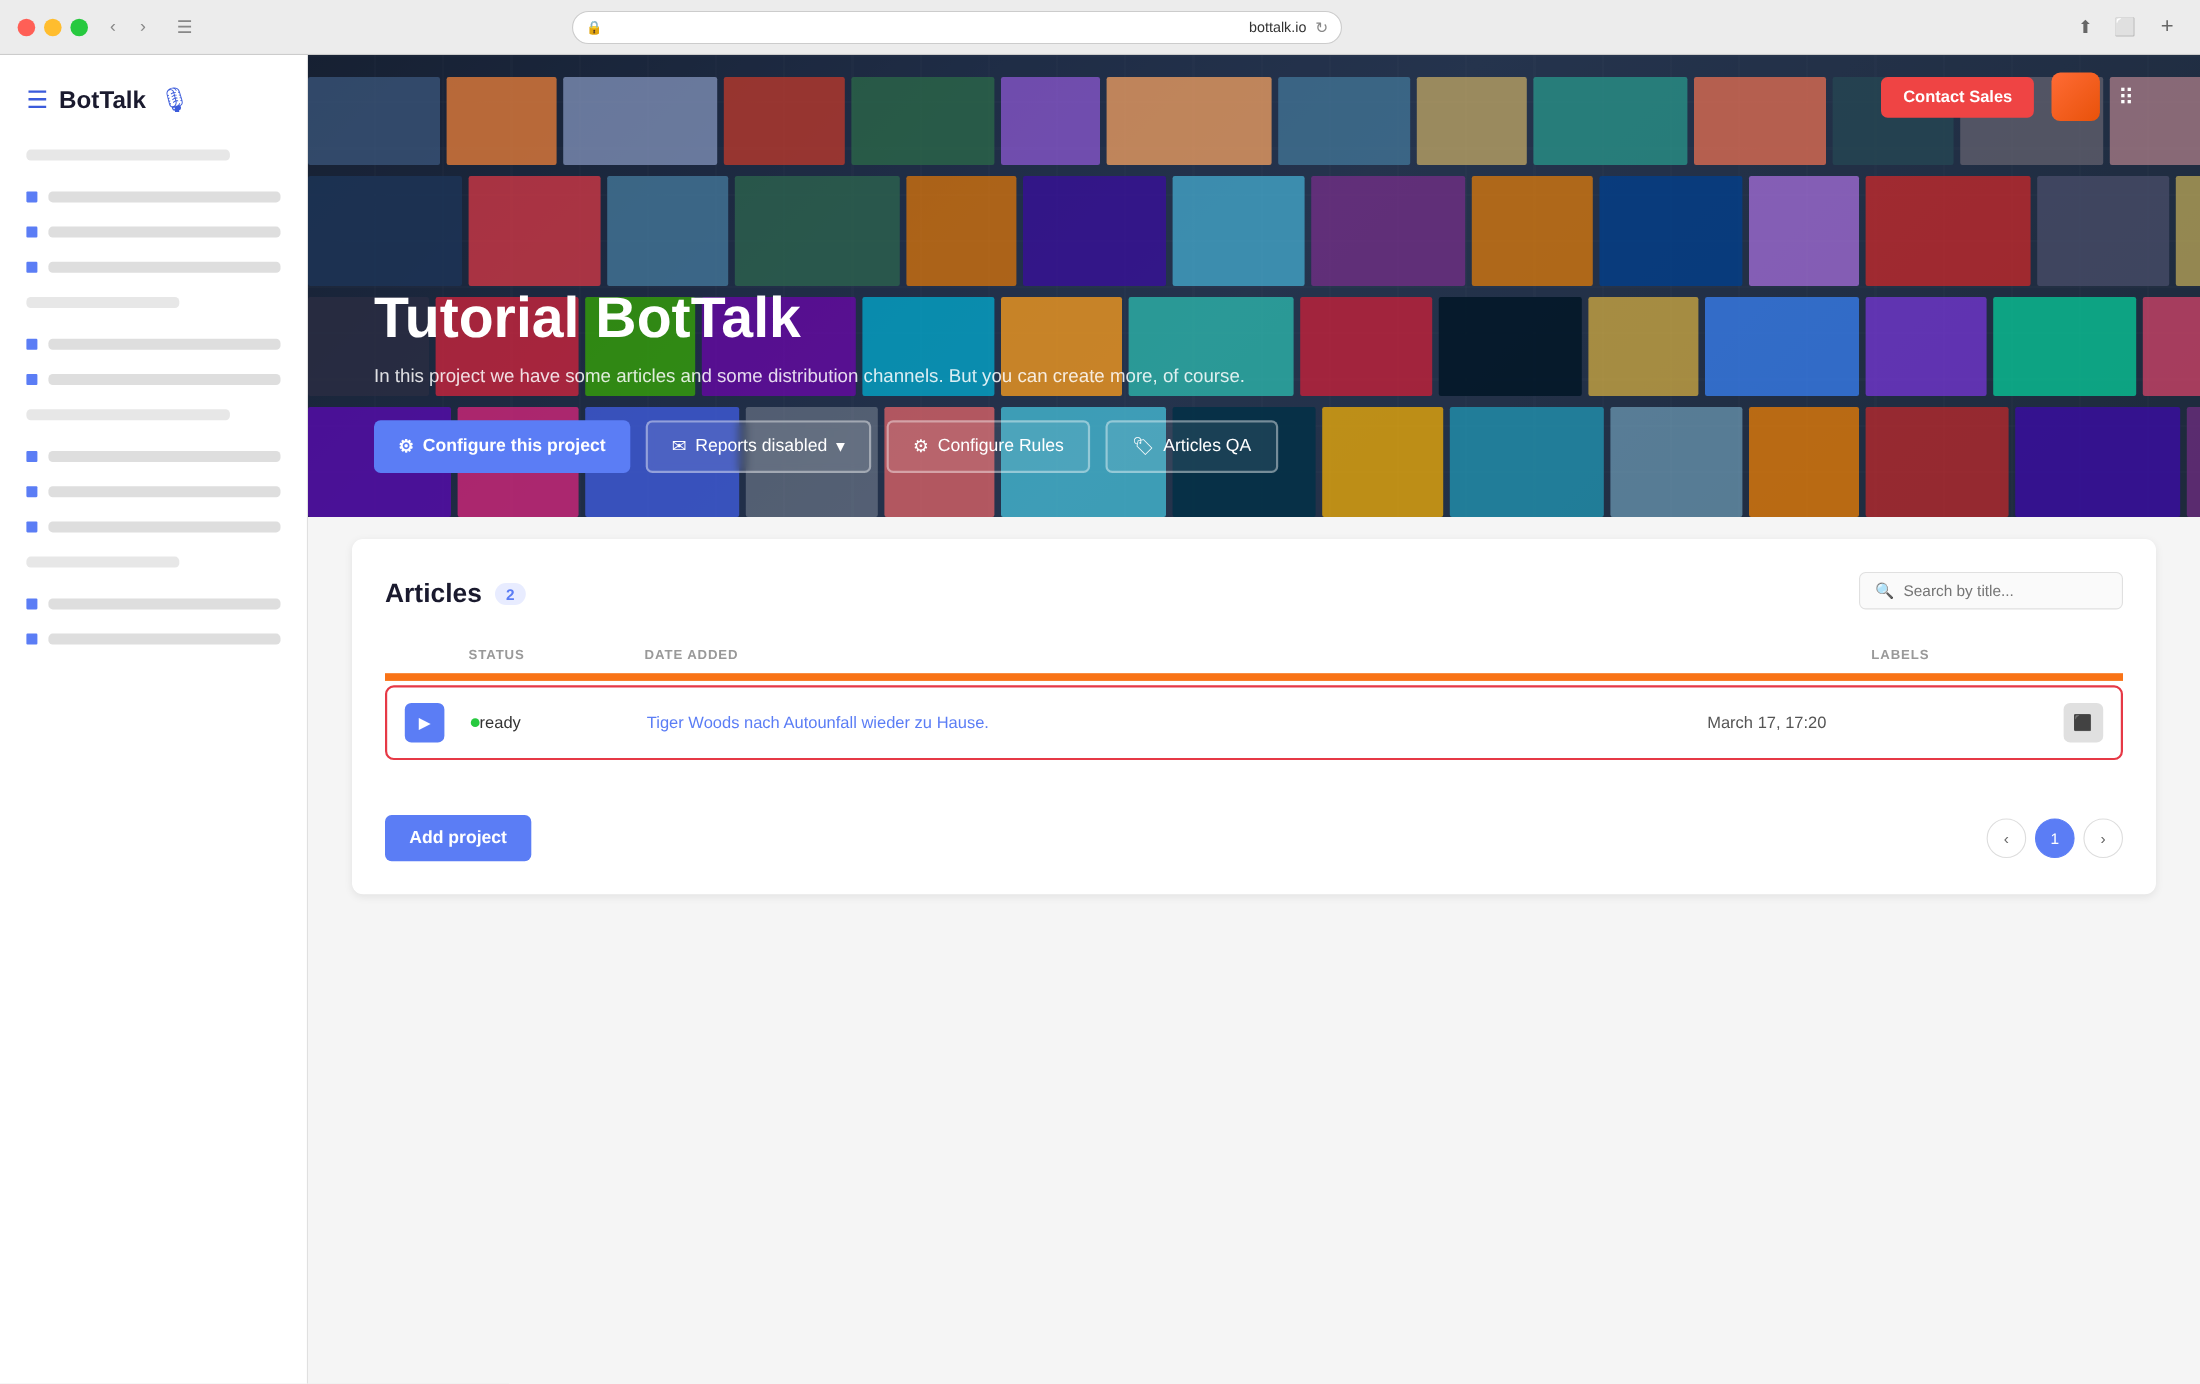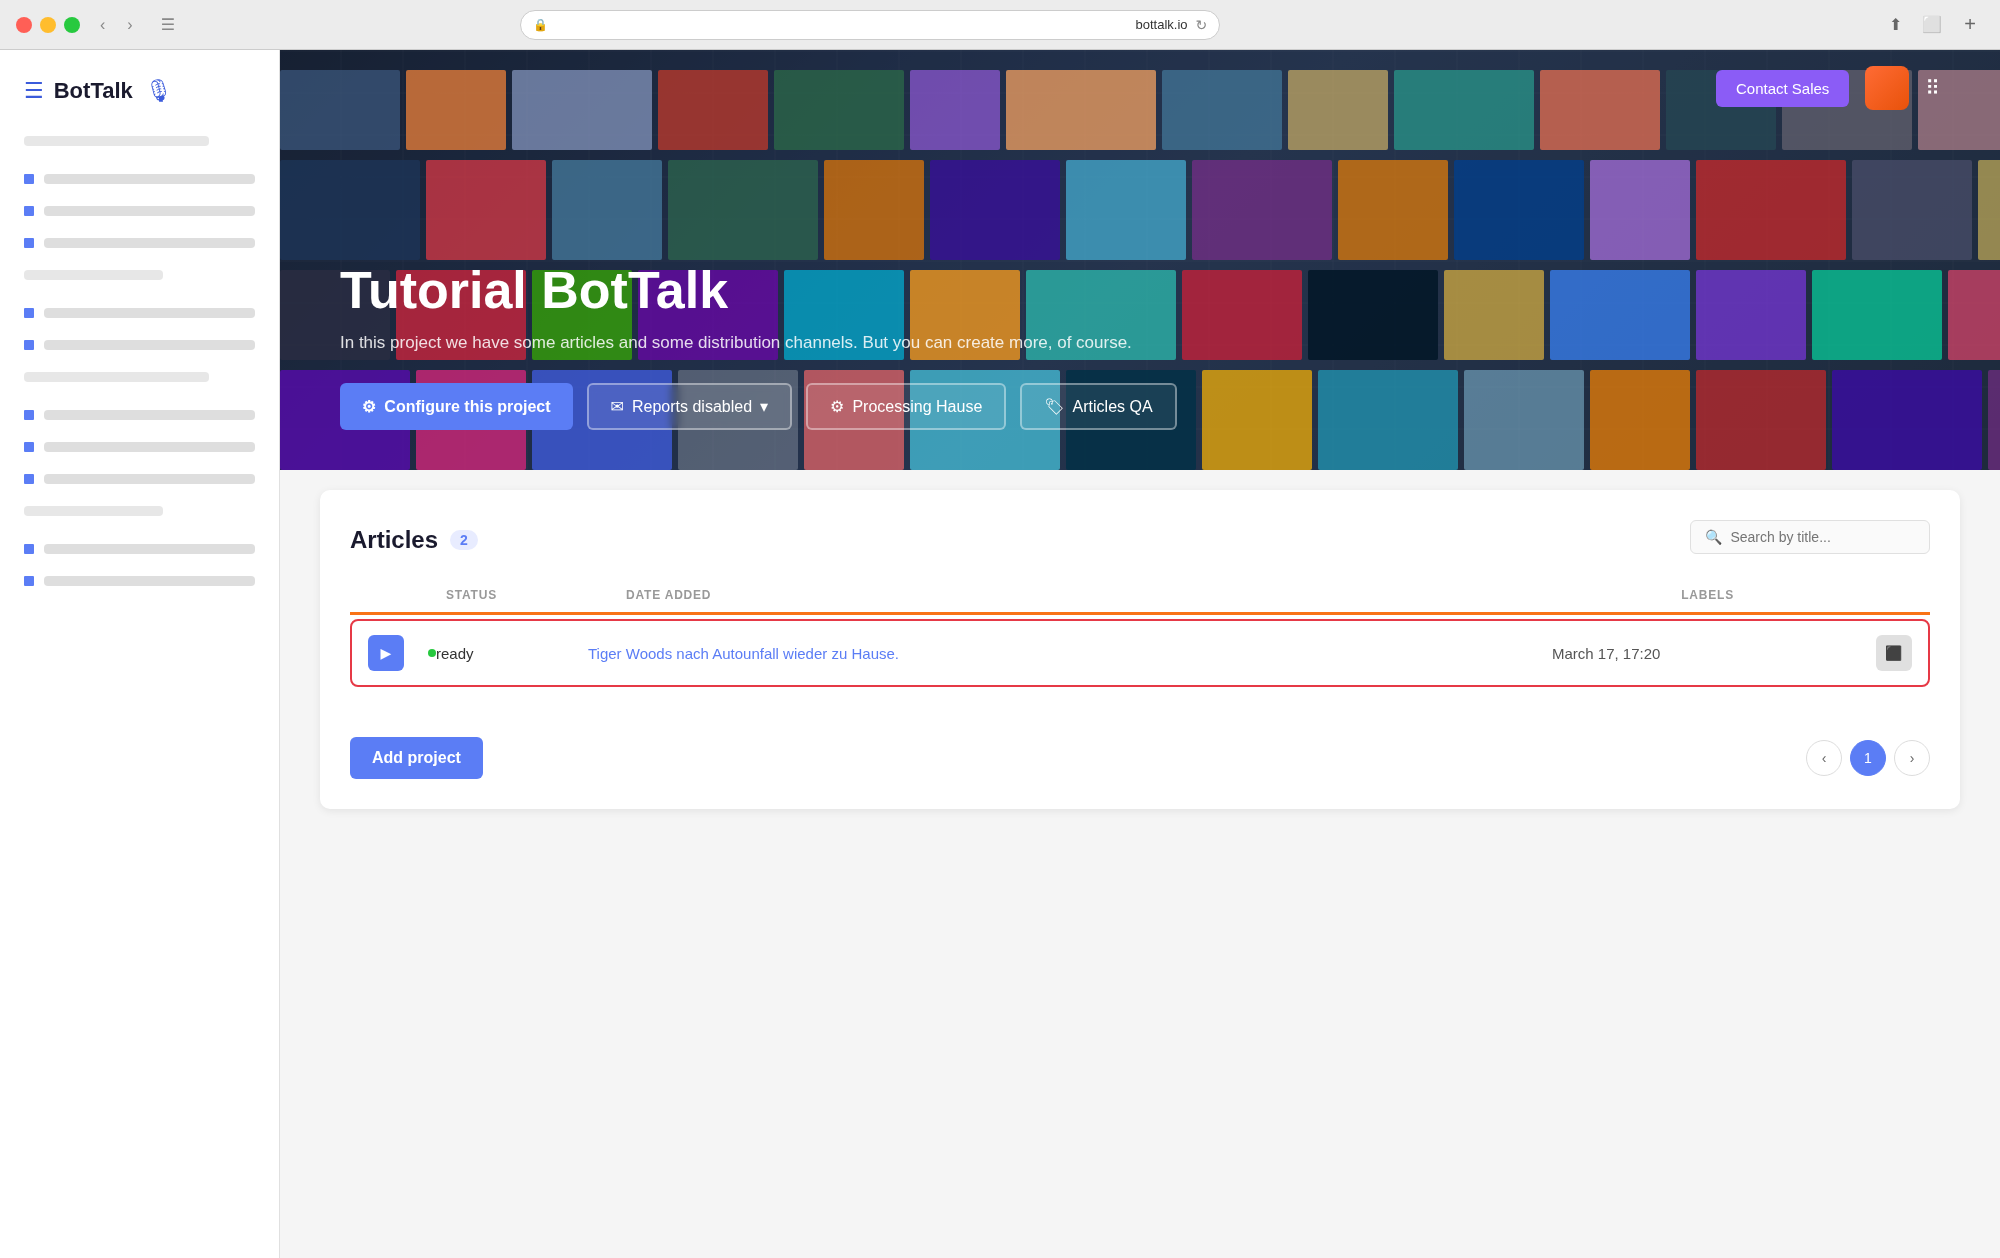--- a/index.html
+++ b/index.html
@@ -188,27 +188,27 @@
 
     .hero-top-right {
       position: absolute;
       top: 16px;
       right: 60px;
       display: flex;
       align-items: center;
       gap: 16px;
     }
     .contact-sales-btn {
-      background: #8b5cf6;
+      background: #ef4444;
       color: white;
       border: none;
       border-radius: 6px;
       padding: 10px 20px;
       font-size: 15px;
-      font-weight: 400;
+      font-weight: 700;
       cursor: pointer;
     }
     .avatar-orange {
       width: 44px;
       height: 44px;
       background: linear-gradient(135deg, #ff6b35, #e8520a);
       border-radius: 8px;
       flex-shrink: 0;
     }
     .grid-icon {
@@ -329,23 +329,22 @@
       font-size: 14px;
       color: #888;
       width: 100%;
     }
 
     
     .table-header {
       display: grid;
       grid-template-columns: 60px 160px 1fr 200px 160px;
       padding: 10px 16px;
-      border-bottom: 3px solid #f97316;
+      border-bottom: 7px solid #f97316;
       margin-bottom: 4px;
-      gap: 20px;
     }
     .table-col-header {
       font-size: 12px;
       font-weight: 600;
       color: #999;
       text-transform: uppercase;
       letter-spacing: 0.8px;
     }
     .table-col-header.right { text-align: right; }
 
@@ -626,21 +625,21 @@
             <span>⚙</span>
             <span>Configure this project</span>
           </button>
           <button class="btn-outline">
             <span>✉</span>
             <span>Reports disabled</span>
             <span>▾</span>
           </button>
           <button class="btn-outline-dark">
             <span>⚙</span>
-            <span>Processing Hause</span>
+            <span>Configure Rules</span>
           </button>
           <button class="btn-outline-dark">
             <span>🏷</span>
             <span>Articles QA</span>
           </button>
         </div>
       </div>
     </section>
 
     <div class="articles-section">

